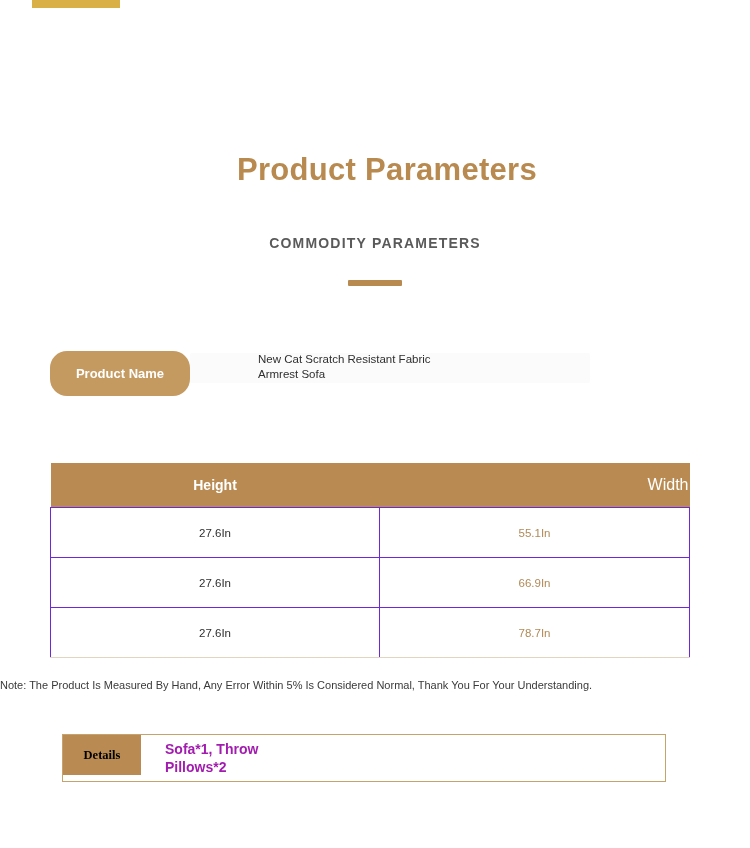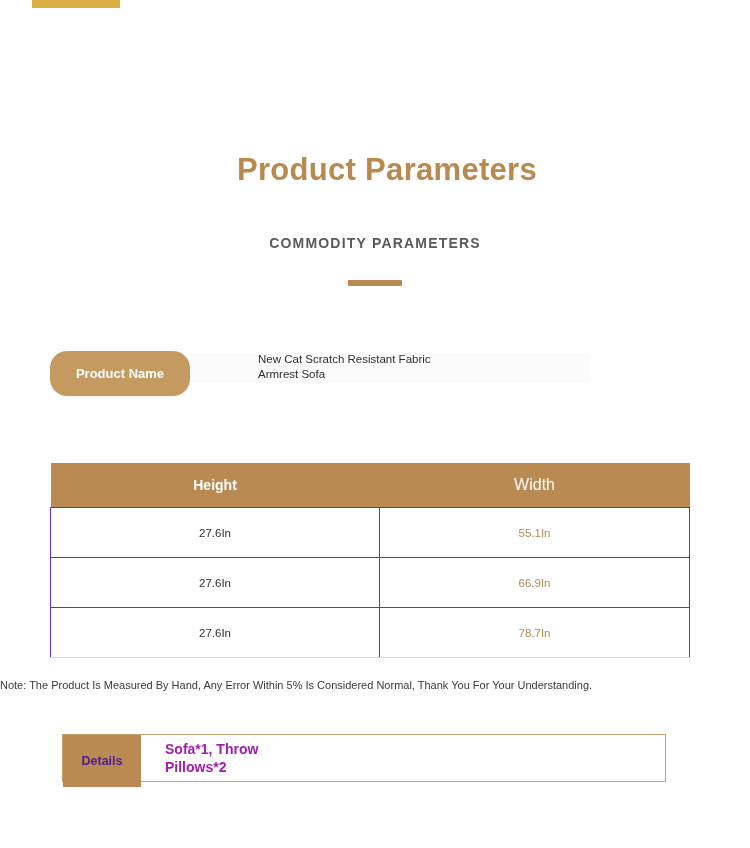--- a/index.html
+++ b/index.html
@@ -128,20 +128,21 @@
     color: #ffffff;
     font-size: 14px;
     font-weight: bold;
     height: 42px;
     text-align: center;
     border: none;
   }
   .dim-table th.col-width {
     font-size: 16px;
     font-weight: normal;
+    text-align: right;
   }
   .dim-table td {
     height: 47px;
     text-align: center;
     font-size: 11.5px;
     color: #2f2f2f;
     border: 1px solid #6d28d9;
     background: #ffffff;
   }
   .dim-table td.w-cell {
@@ -171,28 +172,29 @@
     height: 48px;
     border: 1px solid #c6a26d;
     box-sizing: border-box;
     background: #ffffff;
   }
   .details-label {
     position: absolute;
     left: 0;
     top: 0;
     width: 78px;
-    height: 52px;
+    height: 40px;
     background: #b98b52;
-    color: #4c1d95;
+    color: #000000;
     font-size: 12.5px;
     font-weight: bold;
     display: flex;
     align-items: center;
     justify-content: center;
+    font-family: Liberation Serif, serif;
   }
   .details-value {
     position: absolute;
     left: 102px;
     top: 5px;
     width: 480px;
     font-size: 14px;
     font-weight: bold;
     color: #a21caf;
     line-height: 18px;

